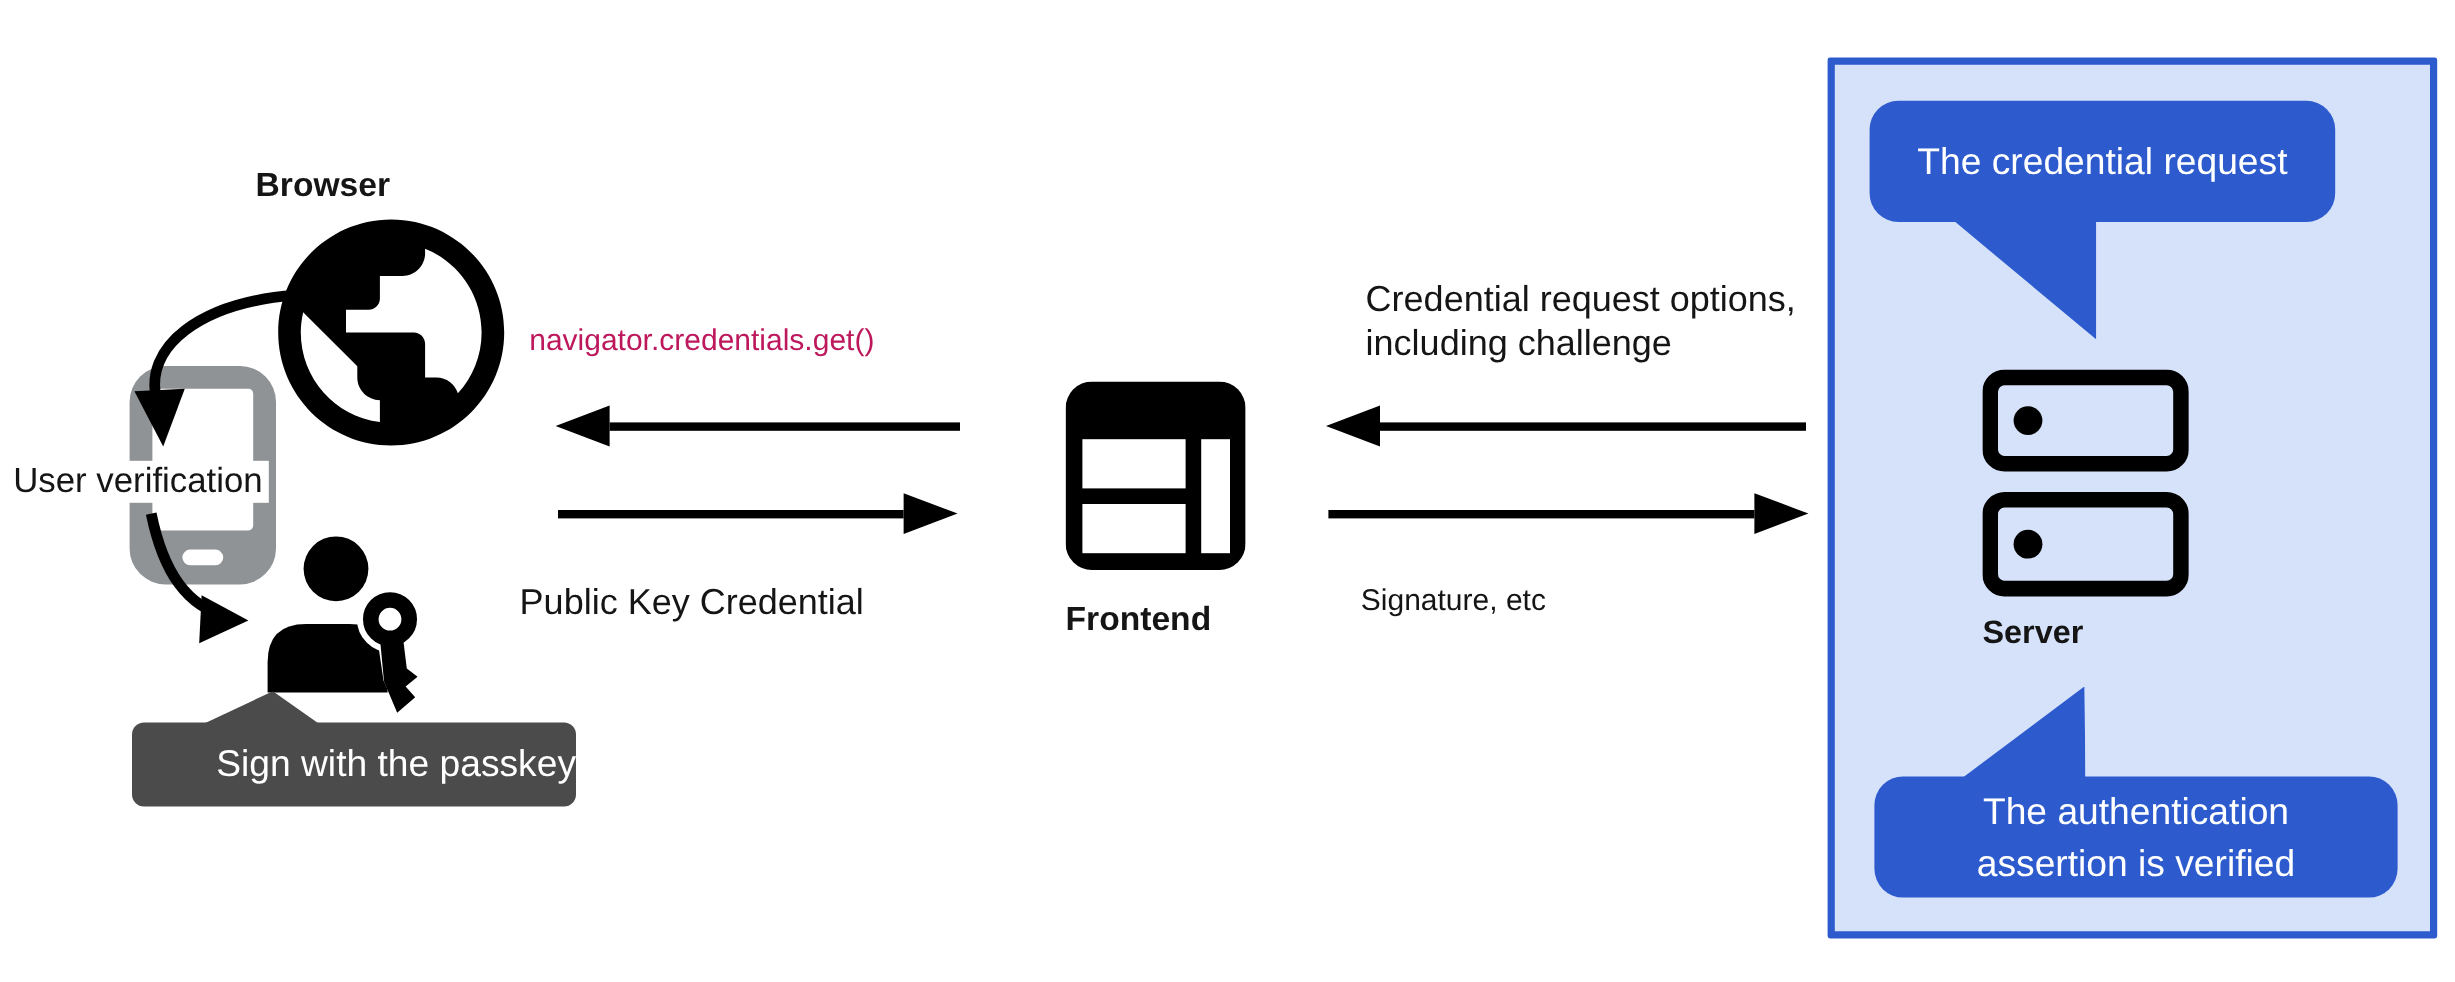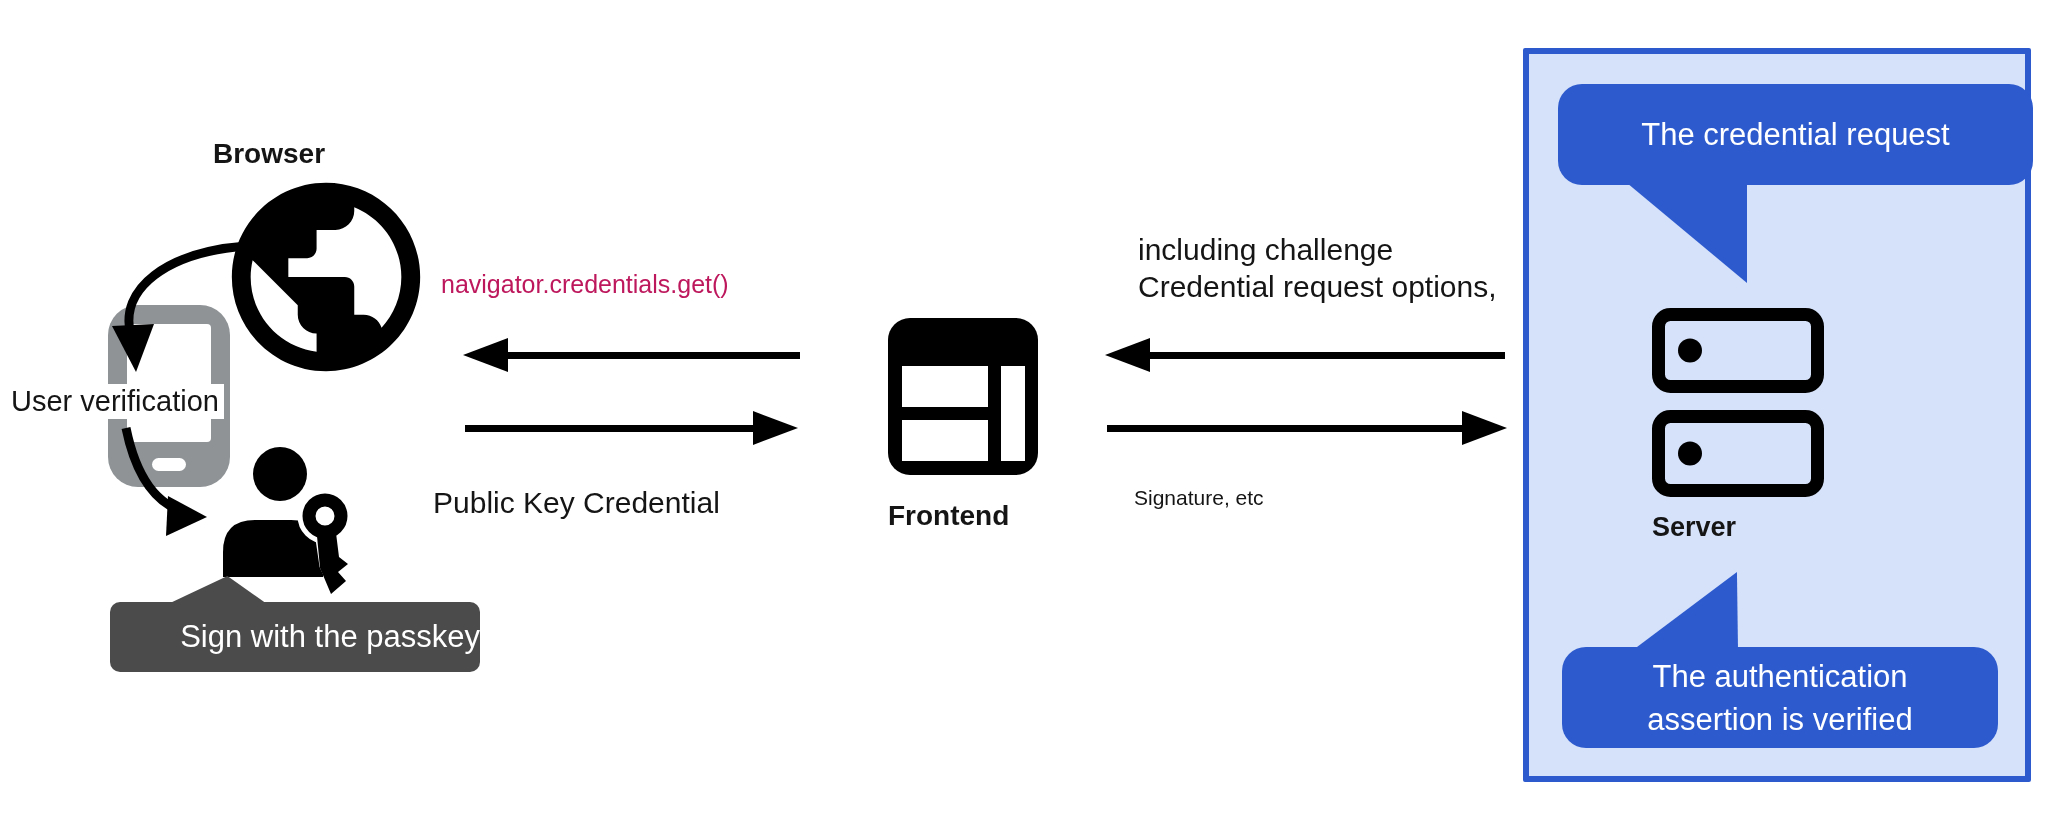--- a/index.html
+++ b/index.html
@@ -121,39 +121,39 @@
     <svg width="150" height="157" viewBox="0 0 150 157">
       <rect x="0" y="0" width="150" height="157" rx="22" fill="#000"></rect>
       <rect x="14" y="48" width="86" height="41" fill="#fff"></rect>
       <rect x="14" y="102" width="86" height="41" fill="#fff"></rect>
       <rect x="113" y="48" width="24" height="95" fill="#fff"></rect>
     </svg>
   </div>
   <div class="abs lbl bold center" style="left:888px;top:500px;width:150px;font-size:28px;">Frontend</div>
 
   <div class="abs" style="left:1138px;top:231px;font-size:30px;line-height:37px;">
+    <div>Credential request options,</div>
     <div>including challenge</div>
-    <div>Credential request options,</div>
   </div>
 
   <div class="arrow" style="left:1105px;top:338px;width:400px;">
     <div class="head-left"></div>
       <div class="shaft"></div>
   </div>
   <div class="arrow" style="left:1107px;top:411px;width:400px;">
     <div class="shaft"></div>
       <div class="head-right"></div>
   </div>
 
-  <div class="abs lbl center" style="left:1134px;top:486px;width:400px;font-size:21px;">Signature, etc</div>
+  <div class="abs lbl center" style="left:1134px;top:486px;width:400px;font-size:25px;">Signature, etc</div>
 
   <div class="panel"></div>
 
   <div class="bubble-tail tail-top"></div>
-  <div class="bubble" style="left:1558px;top:84px;width:475px;height:101px;">
+  <div class="bubble" style="left:1558px;top:84px;width:388px;height:101px;">
     <span>The credential request</span>
   </div>
 
   <div class="abs" style="left:1652px;top:308px;">
     <svg width="172" height="190" viewBox="0 0 172 190">
       <rect x="6.5" y="6.5" width="159" height="72" rx="12" fill="var(--panel-fill)" stroke="#000" stroke-width="13"></rect>
       <circle cx="38" cy="42.5" r="12" fill="#000"></circle>
       <rect x="6.5" y="108.5" width="159" height="74" rx="12" fill="var(--panel-fill)" stroke="#000" stroke-width="13"></rect>
       <circle cx="38" cy="145.5" r="12" fill="#000"></circle>
     </svg>

